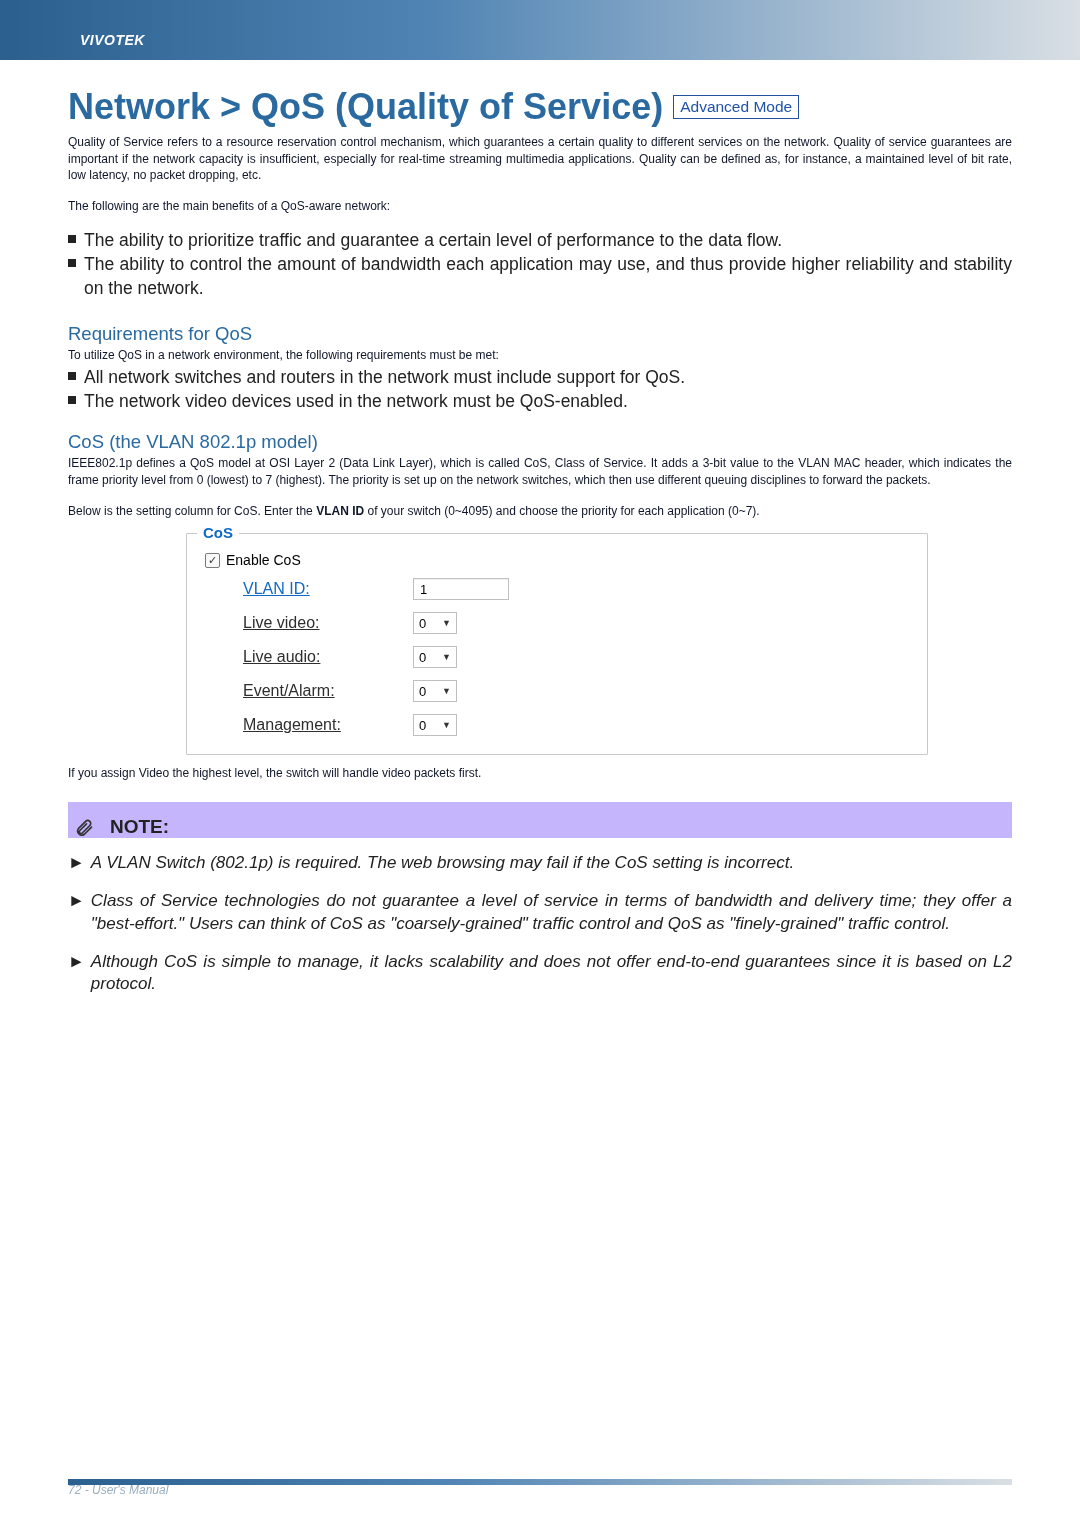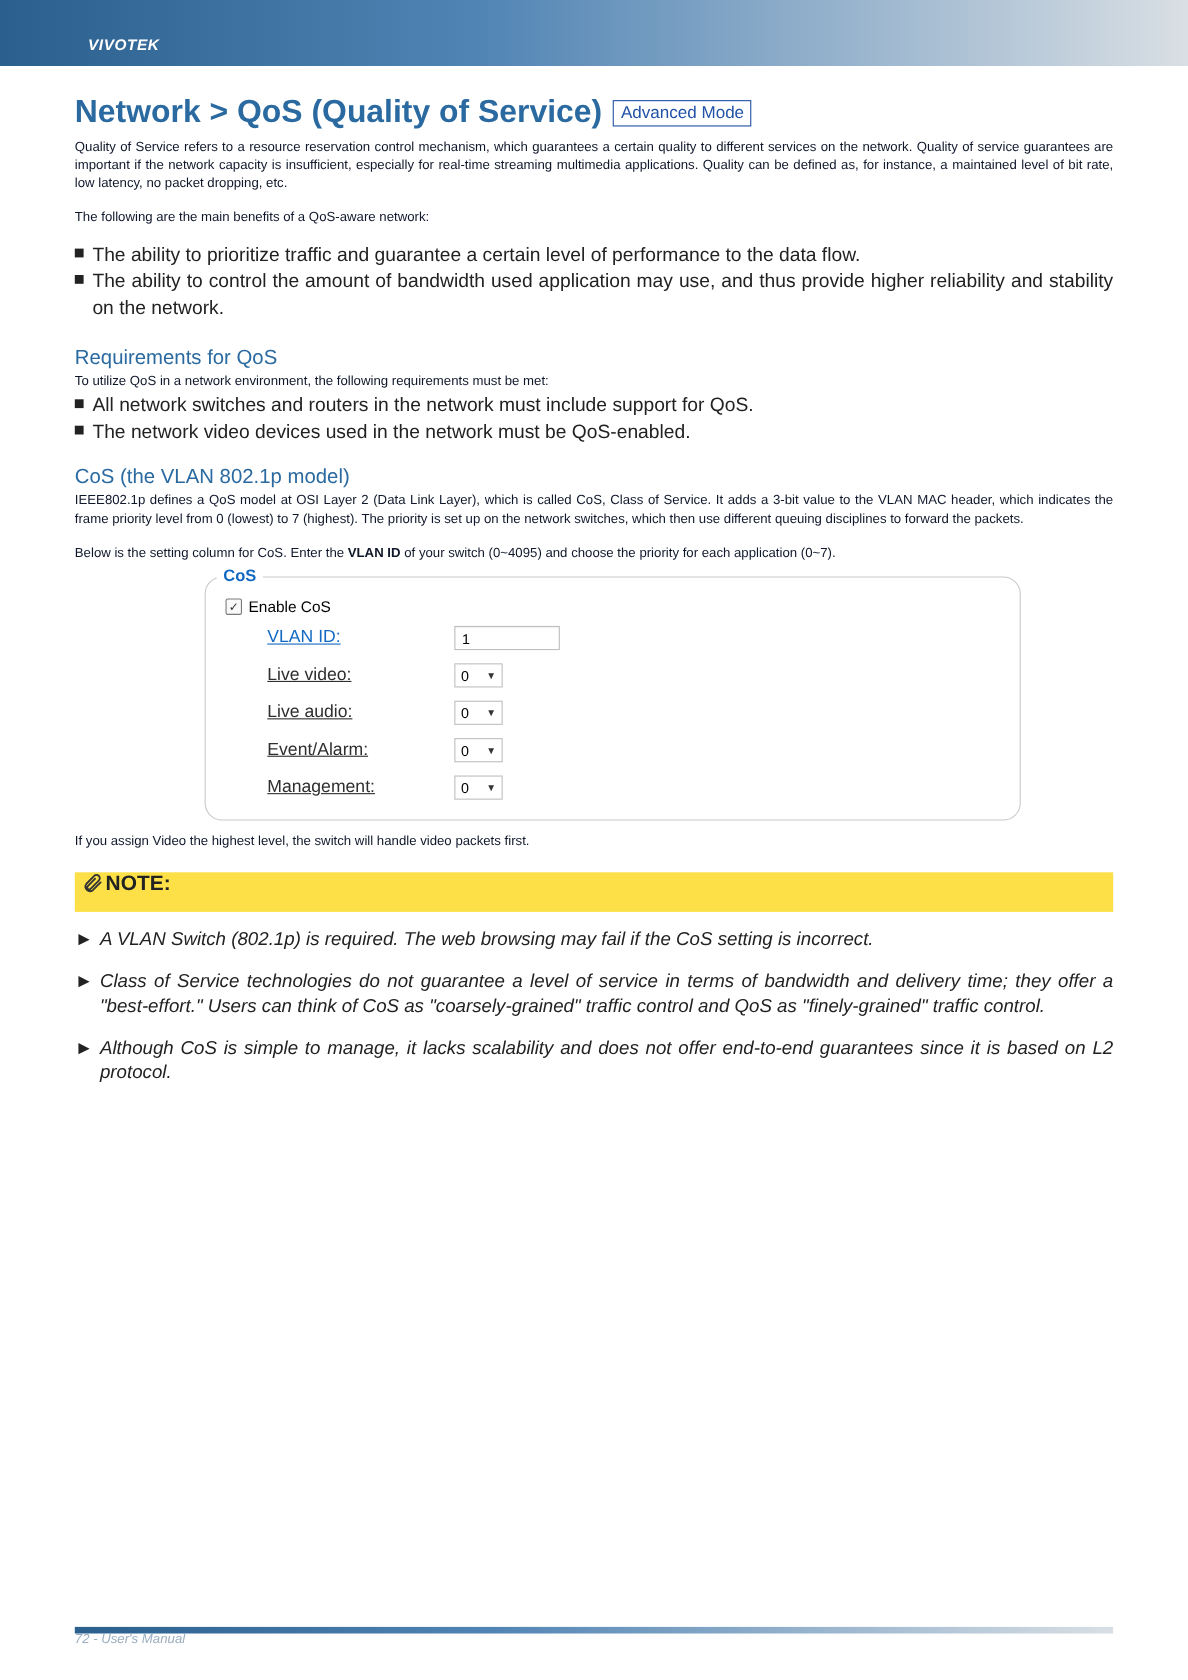--- a/index.html
+++ b/index.html
@@ -2,43 +2,43 @@
 <html><head>
 <meta charset="utf-8">
 <style>
 * { margin: 0; padding: 0; box-sizing: border-box; font-family: Arial, Helvetica, sans-serif; }
 html, body { width: 1080px; height: 1527px; background: #fff; }
 .page { width: 1080px; height: 1527px; position: relative; background: #fff; }
 .header-strip { position: absolute; top: 0; left: 0; right: 0; height: 60px; background: linear-gradient(to right, #2b5f8e 0%, #5084b4 40%, #d9dfe4 100%); }
 .brand { position: absolute; top: 32px; left: 80px; color: #fff; font-style: italic; font-weight: bold; font-size: 14px; letter-spacing: 0.5px; }
 .content { position: absolute; top: 86px; left: 68px; right: 68px; }
 .page-title-row { display: flex; align-items: center; gap: 10px; margin-bottom: 6px; }
-.page-title { color: #2a6aa0; font-size: 29px; font-weight: 600; }
+.page-title { color: #2a6aa0; font-size: 36px; font-weight: 600; }
 .mode-badge { background: #fff; border: 1px solid #2152a6; color: #2152a6; padding: 2px 6px; font-size: 15.5px; font-weight: 400; }
 .body-text { color: #0f172a; font-size: 12px; line-height: 1.38; margin-bottom: 14px; }
 .body-text.justify { text-align: justify; }
 .bullet-list { margin-bottom: 14px; }
 .bullet-item { display: flex; align-items: flex-start; font-size: 17.5px; line-height: 1.38; color: #222; text-align: justify; }
 .bullet-item .sq { width: 8px; height: 8px; background: #222; flex-shrink: 0; margin-top: 7px; margin-right: 8px; }
 .bullet-item .txt { flex: 1; }
 .section-heading { color: #2a6aa0; font-size: 18.5px; font-weight: 400; margin-top: 22px; margin-bottom: 2px; }
 .section-heading.underline { text-decoration: underline; }
 .fieldset-wrapper { margin: 8px 0 10px 118px; width: 742px; position: relative; }
-.fieldset { border: 1px solid #c9c9c9; border-radius: 16px; padding: 18px 14px 14px 14px; position: relative; }
+.fieldset { border: 1px solid #c9c9c9; border-radius: 1px; padding: 18px 14px 14px 14px; position: relative; }
 .legend { position: absolute; top: -10px; left: 10px; background: #fff; padding: 0 6px; color: #1269c3; font-size: 15px; font-weight: 600; }
 .checkbox-row { display: flex; align-items: center; gap: 6px; margin-bottom: 10px; margin-left: 4px; font-size: 14px; }
 .checkbox-row .cbx { width: 15px; height: 15px; border: 1px solid #7a7a7a; background: #f9f9f9; display: flex; align-items: center; justify-content: center; font-size: 11px; color: #333; border-radius: 2px; }
 .form-row { display: flex; align-items: center; margin-bottom: 12px; }
 .form-label { width: 170px; margin-left: 42px; font-size: 16px; color: #2e2e2e; text-decoration: underline; }
 .form-label.blue { color: #1269c3; }
 .text-input { width: 96px; height: 22px; border: 1px solid #bfbfbf; font-size: 13px; padding: 0 6px; background: #fff; box-shadow: inset 0 1px 1px rgba(0,0,0,0.06); }
 .select-mock { width: 44px; height: 22px; border: 1px solid #bfbfbf; background: #fff; display: flex; align-items: center; padding: 0 5px; font-size: 13px; position: relative; }
 .select-mock .caret { position: absolute; right: 5px; top: 50%; transform: translateY(-50%); font-size: 9px; color: #333; }
 .note-block { margin-top: 20px; }
-.note-header { background: #fde047; height: 36px; display: flex; align-items: flex-start; padding-left: 6px; gap: 2px; }
+.note-header { background: #c4b5fd; height: 36px; display: flex; align-items: flex-end; padding-left: 6px; gap: 16px; }
 .note-header .paperclip { width: 20px; height: 20px; display: flex; align-items: center; justify-content: center; }
 .note-header .note-label { font-weight: bold; font-size: 19px; color: #222; }
 .note-body { padding: 14px 0 0 0; }
 .note-item { display: flex; align-items: flex-start; font-style: italic; font-size: 17px; line-height: 1.32; color: #222; margin-bottom: 16px; text-align: justify; }
 .note-item .arrow { flex-shrink: 0; margin-right: 6px; font-style: normal; }
 .note-item .ntxt { flex: 1; }
 .footer-bar { position: absolute; left: 68px; right: 68px; bottom: 42px; height: 6px; background: linear-gradient(to right, #2b5f8e 0%, #5084b4 40%, #d9dfe4 100%); }
 .footer-text { position: absolute; left: 68px; bottom: 30px; font-size: 12px; font-style: italic; color: #9aaebf; }
 </style>
 </head>
@@ -58,21 +58,21 @@
   <div class="body-text justify">Quality of Service refers to a resource reservation control mechanism, which guarantees a certain quality to different services on the network. Quality of service guarantees are important if the network capacity is insufficient, especially for real-time streaming multimedia applications. Quality can be defined as, for instance, a maintained level of bit rate, low latency, no packet dropping, etc.</div>
 
   <div class="body-text">The following are the main benefits of a QoS-aware network:</div>
   <div class="bullet-list">
     <div class="bullet-item">
           <span class="sq"></span>
           <span class="txt">The ability to prioritize traffic and guarantee a certain level of performance to the data flow.</span>
         </div>
     <div class="bullet-item">
           <span class="sq"></span>
-          <span class="txt">The ability to control the amount of bandwidth used application may use, and thus provide higher reliability and stability on the network.</span>
+          <span class="txt">The ability to control the amount of bandwidth each application may use, and thus provide higher reliability and stability on the network.</span>
         </div>
   </div>
 
   <div class="section-heading">Requirements for QoS</div>
   <div class="body-text" style="margin-bottom:2px;">To utilize QoS in a network environment, the following requirements must be met:</div>
   <div class="bullet-list">
     <div class="bullet-item">
           <span class="sq"></span>
           <span class="txt">All network switches and routers in the network must include support for QoS.</span>
         </div>

